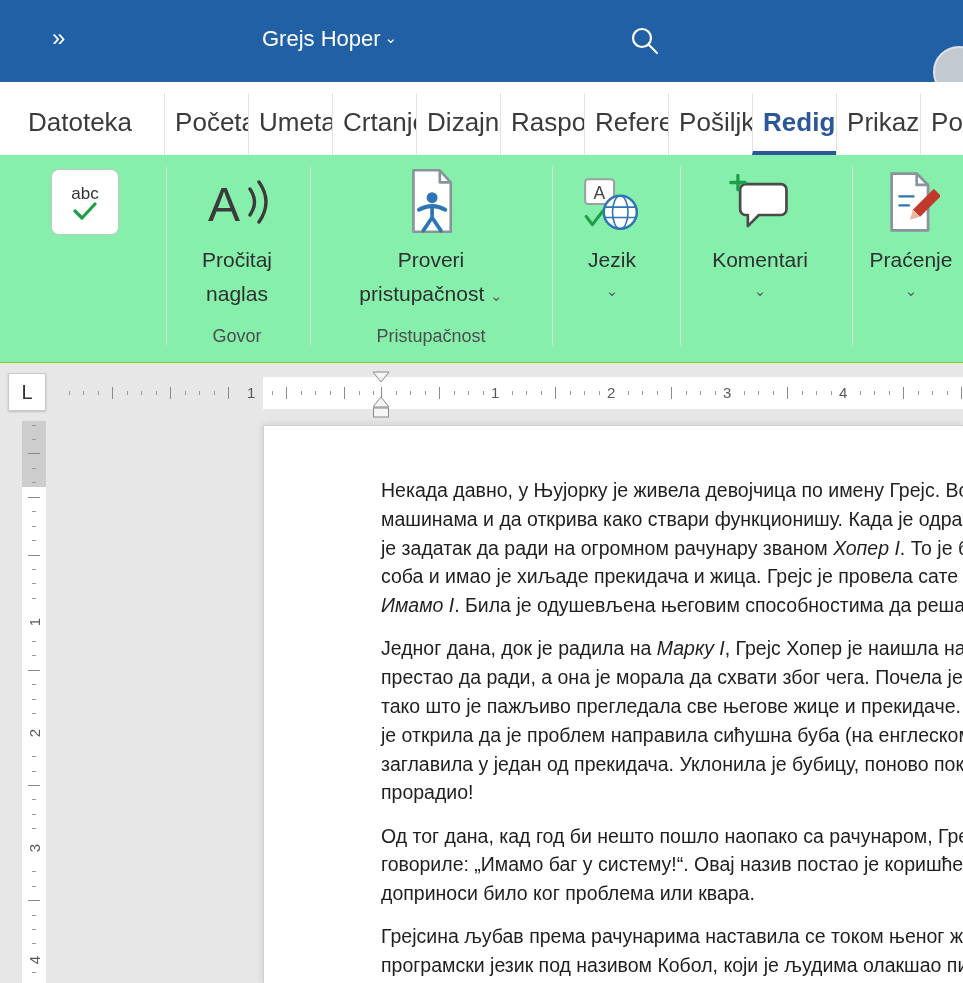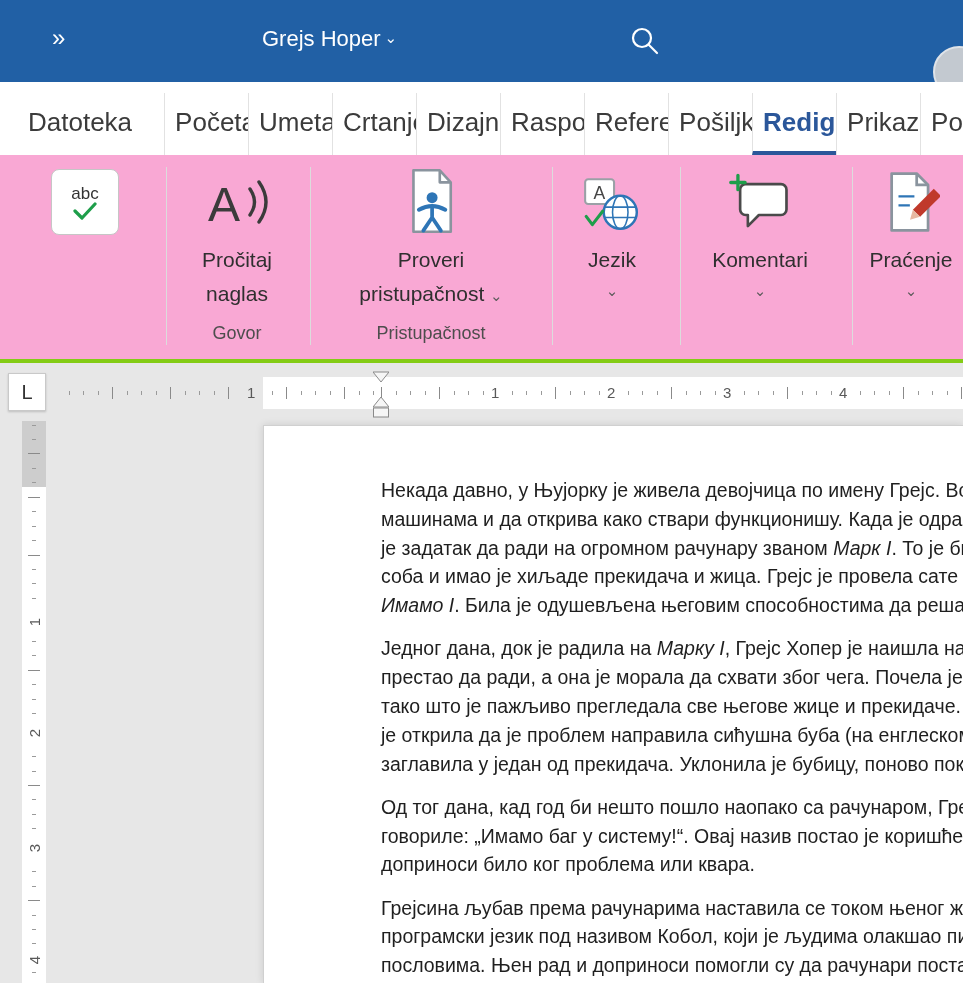--- a/index.html
+++ b/index.html
@@ -18,21 +18,21 @@
   
   .tabsrow{position:absolute;top:82px;left:0;width:100%;height:73px;background:#fff;}
   .tabs{display:flex;align-items:flex-end;height:100%;padding-left:24px;}
   .tab{height:62px;line-height:58px;font-size:26px;color:#3b3b3b;white-space:nowrap;overflow:hidden;
        flex:none;box-sizing:border-box;cursor:pointer;}
   .tab.file{padding:0 4px;margin-right:28px;}
   .tab.std{width:84px;padding-left:10px;border-left:1px solid #e2e2e2;}
   .tab.active{color:#2b579a;font-weight:bold;border-bottom:4px solid #2b579a;}
 
   
-  .ribbon{position:absolute;top:155px;left:0;width:100%;height:208px;background:#f9a8d4;border-bottom:4px solid #84cc16;box-sizing:border-box;}
+  .ribbon{position:absolute;top:155px;left:0;width:100%;height:208px;background:#86efac;border-bottom:1px solid #84cc16;box-sizing:border-box;}
   .rdiv{position:absolute;top:12px;height:178px;width:1px;background:#dcdcdc;}
   .rbtn{position:absolute;top:6px;display:flex;flex-direction:column;align-items:center;cursor:pointer;}
   .ric{height:74px;display:flex;align-items:flex-end;justify-content:center;}
   .rlbl{font-size:21px;color:#2f2f2f;text-align:center;line-height:34px;margin-top:8px;}
   .chev{font-size:15px;color:#5a5a5a;}
   .chevline{line-height:20px;margin-top:2px;}
   .abcbox{width:66px;height:64px;border:1px solid #c6c6c6;border-radius:8px;background:#fff;
           display:flex;flex-direction:column;align-items:center;justify-content:center;}
   .abctext{font-size:17px;color:#333;line-height:17px;}
   .grouplabel{position:absolute;bottom:15px;font-size:18px;color:#4d4d4d;transform:translateX(-50%);margin-top:20px;}
@@ -242,31 +242,32 @@
     <span class="vnum" style="top:417px;">3</span>
     <span class="vnum" style="top:529px;">4</span>
   </div>
 
   <div class="page">
     <div class="textcol">
 
       <div class="para">
         <div class="tl"><span>Некада давно, у Њујорку је живела девојчица по имену Грејс. Волела ј</span></div>
         <div class="tl"><span>машинама и да открива како ствари функционишу. Када је одрасла, н</span></div>
-        <div class="tl"><span>је задатак да ради на огромном рачунару званом </span><span class="it">Марк I</span><span>. То је био рач</span></div>
+        <div class="tl"><span>је задатак да ради на огромном рачунару званом </span><span class="it">Хопер I</span><span>. То је био рач</span></div>
         <div class="tl"><span>соба и имао је хиљаде прекидача и жица. Грејс је провела сате учећи</span></div>
         <div class="tl"><span class="it">Имамо I</span><span>. Била је одушевљена његовим способностима да решава сло</span></div>
       </div>
 
       <div class="para">
         <div class="tl"><span>Једног дана, док је радила на </span><span class="it">Марку I</span><span>, Грејс Хопер је наишла на проб</span></div>
         <div class="tl"><span>престао да ради, а она је морала да схвати због чега. Почела је да тра</span></div>
         <div class="tl"><span>тако што је пажљиво прегледала све његове жице и прекидаче. На св</span></div>
         <div class="tl"><span>је открила да је проблем направила сићушна буба (на енглеском се бу</span></div>
         <div class="tl"><span>заглавила у један од прекидача. Уклонила је бубицу, поново покренул</span></div>
+        <div class="tl"><span>прорадио!</span></div>
       </div>
 
       <div class="para">
         <div class="tl"><span>Од тог дана, кад год би нешто пошло наопако са рачунаром, Грејс и н</span></div>
         <div class="tl"><span>говориле: „Имамо баг у систему!“. Овај назив постао је коришћен у св</span></div>
         <div class="tl"><span>доприноси било ког проблема или квара.</span></div>
       </div>
 
       <div class="para">
         <div class="tl"><span>Грејсина љубав према рачунарима наставила се током њеног живота.</span></div>

